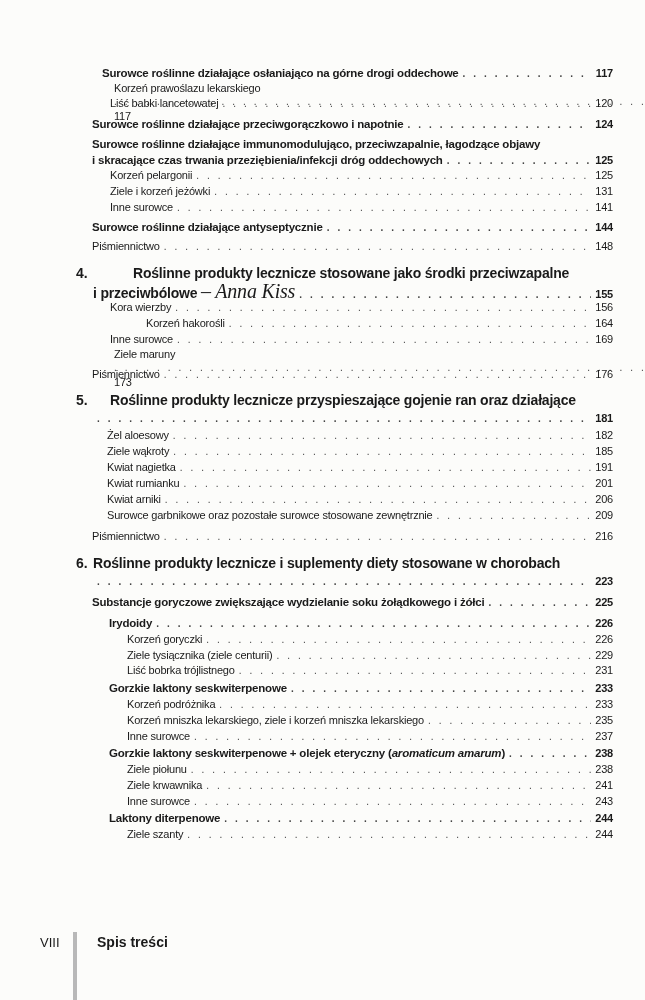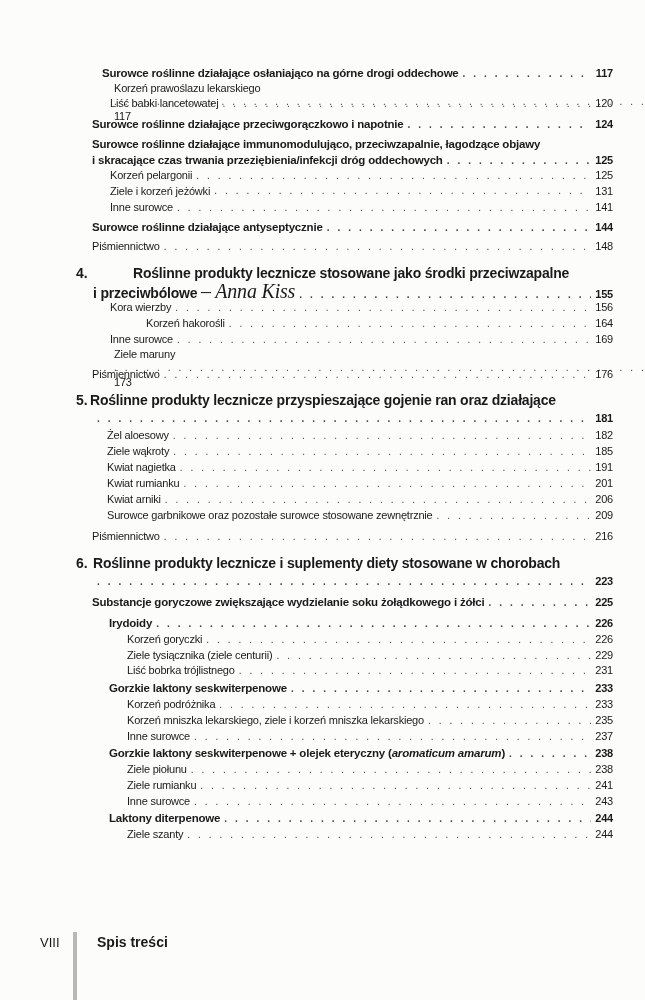--- a/index.html
+++ b/index.html
@@ -61,21 +61,21 @@
   <div class="row b" style="left:92px;top:153px;">
     <span class="label">i skracające czas trwania przeziębienia/infekcji dróg oddechowych</span>
     <span class="dots"></span>
     <span class="page">125</span>
   </div>
   <div class="row" style="left:110px;top:168px;">
     <span class="label">Korzeń pelargonii</span>
     <span class="dots"></span>
     <span class="page">125</span>
   </div>
-  <div class="row" style="left:110px;top:184px;align-items:center;">
+  <div class="row" style="left:110px;top:184px;">
     <span class="label">Ziele i korzeń jeżówki</span>
     <span class="dots"></span>
     <span class="page">131</span>
   </div>
   <div class="row" style="left:110px;top:200px;">
     <span class="label">Inne surowce</span>
     <span class="dots"></span>
     <span class="page">141</span>
   </div>
   <div class="row b" style="left:92px;top:220px;">
@@ -116,21 +116,21 @@
     <span class="dots"></span>
     <span class="page">173</span>
   </div>
   <div class="row" style="left:92px;top:367px;">
     <span class="label">Piśmiennictwo</span>
     <span class="dots"></span>
     <span class="page">176</span>
   </div>
 
   <div class="num" style="left:76px;top:392px;">5.</div>
-  <div class="line1" style="left:90px;top:392px;">Roślinne produkty lecznicze przyspieszające gojenie ran oraz działające</div>
+  <div class="line1" style="left:110px;top:392px;">Roślinne produkty lecznicze przyspieszające gojenie ran oraz działające</div>
   <div class="row chap" style="left:93px;top:410px;">
     <span class="dots"></span>
     <span class="page">181</span>
   </div>
   <div class="row" style="left:107px;top:428px;">
     <span class="label">Żel aloesowy</span>
     <span class="dots"></span>
     <span class="page">182</span>
   </div>
   <div class="row" style="left:107px;top:444px;">
@@ -222,21 +222,21 @@
     <span class="label"><span>Gorzkie laktony seskwiterpenowe + olejek eteryczny (</span><span class="it">aromaticum amarum</span><span>)</span></span>
     <span class="dots"></span>
     <span class="page">238</span>
   </div>
   <div class="row" style="left:127px;top:762px;">
     <span class="label">Ziele piołunu</span>
     <span class="dots"></span>
     <span class="page">238</span>
   </div>
   <div class="row" style="left:127px;top:778px;">
-    <span class="label">Ziele rumianku</span>
+    <span class="label">Ziele krwawnika</span>
     <span class="dots"></span>
     <span class="page">241</span>
   </div>
   <div class="row" style="left:127px;top:794px;">
     <span class="label">Inne surowce</span>
     <span class="dots"></span>
     <span class="page">243</span>
   </div>
 
   <div class="row b" style="left:109px;top:811px;">

